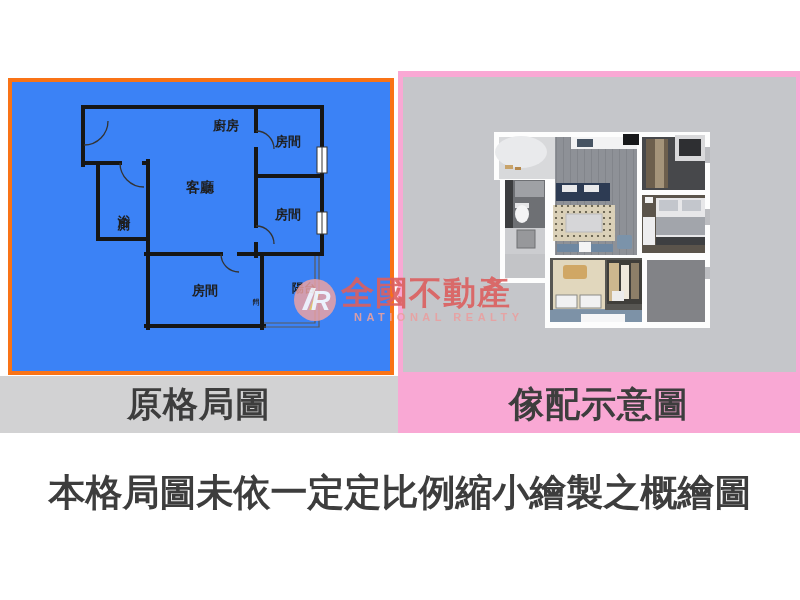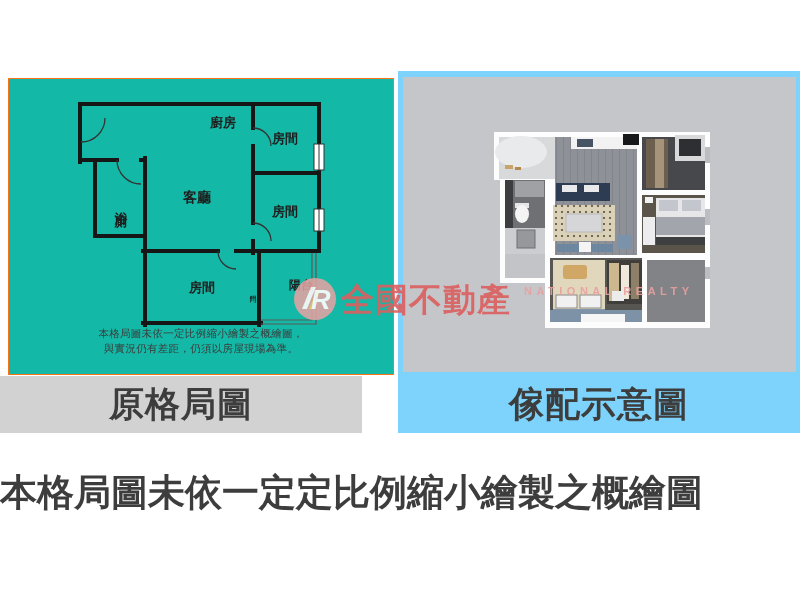--- a/index.html
+++ b/index.html
@@ -3,29 +3,29 @@
 <meta charset="utf-8">
 <style>
   html,body{margin:0;padding:0;background:#ffffff;}
   .stage{
     position:relative;width:800px;height:600px;background:#ffffff;overflow:hidden;
     font-family:"Liberation Sans", sans-serif;
   }
   
   .panel-left{
     position:absolute;left:8px;top:78px;width:386px;height:297px;
-    background:#14b8a6;border:1px solid #f97316;box-sizing:border-box;
+    background:#3b82f6;border:4px solid #f97316;box-sizing:border-box;
   }
   .band-left{
-    position:absolute;left:0;top:376px;width:362px;height:57px;
+    position:absolute;left:0;top:376px;width:398px;height:57px;
     background:#d2d2d3;display:flex;align-items:center;justify-content:center;
   }
   .panel-right-cream{
     position:absolute;left:398px;top:71px;width:402px;height:362px;
-    background:#7dd3fc;
+    background:#f9a8d4;
   }
   .render-bg{
     position:absolute;left:5px;top:6px;width:393px;height:295px;
     background:#c5c6ca;
   }
   .band-right{
     position:absolute;left:0;top:305px;width:402px;height:57px;
     display:flex;align-items:center;justify-content:center;
   }
   .caption{
@@ -43,30 +43,30 @@
   .plan-disclaimer{
     position:absolute;left:0;width:100%;text-align:center;
     font-family:"DejaVu Serif", serif;font-size:10.5px;color:#3a3a3a;
     letter-spacing:0.3px;line-height:1;white-space:nowrap;
   }
   
   .watermark{
     position:absolute;left:292px;top:276px;display:flex;align-items:center;gap:3px;
     z-index:9;opacity:0.9;pointer-events:none;
   }
-  .wm-texts{display:flex;flex-direction:row;align-items:flex-start;}
+  .wm-texts{display:flex;flex-direction:column;align-items:flex-start;}
   .wm-zh{
     font-size:33px;font-weight:700;color:#dc5f5f;letter-spacing:1px;line-height:1;white-space:nowrap;
   }
   .wm-en{
     font-size:11px;font-weight:700;color:#e9a0a0;letter-spacing:4.5px;margin-top:2px;white-space:nowrap;padding-left:13px;
   }
   
   .footer{
-    position:absolute;left:0;top:469px;width:800px;text-align:left;
+    position:absolute;left:0;top:469px;width:800px;text-align:center;
   }
   .footer-line{
     font-size:37px;line-height:48px;font-weight:700;color:#3d3d3d;white-space:nowrap;
   }
 </style>
 </head>
 <body>
 
 <div class="stage">
 
@@ -111,29 +111,27 @@
         <path d="M244,49 A18,18 0 0 1 262,67"></path>
         <path d="M244,144 A18,18 0 0 1 262,162"></path>
         <path d="M209,172 A18,18 0 0 0 227,190"></path>
       </g>
     </svg>
 
     
     <div class="plan-label" style="left:214px;top:37px;font-size:13px;">廚房</div>
     <div class="plan-label" style="left:276px;top:53px;font-size:13px;">房間</div>
     <div class="plan-label vert" style="left:112px;top:124px;font-size:13px;">浴廁</div>
-    <div class="plan-label" style="left:188px;top:111px;font-size:14px;">客廳</div>
+    <div class="plan-label" style="left:188px;top:98px;font-size:14px;">客廳</div>
     <div class="plan-label" style="left:276px;top:126px;font-size:13px;">房間</div>
     <div class="plan-label" style="left:193px;top:202px;font-size:13px;">房間</div>
     <div class="plan-label" style="left:292px;top:200px;font-size:12px;">陽台</div>
     <div class="plan-label vert" style="left:243px;top:211px;font-size:7px;font-weight:400;letter-spacing:0;">鋁門</div>
 
     
-    <div class="plan-disclaimer" style="top:249px;">本格局圖未依一定比例縮小繪製之概繪圖，</div>
-    <div class="plan-disclaimer" style="top:264px;">與實況仍有差距，仍須以房屋現場為準。</div>
   </div>
 
   <div class="band-left">
     <div class="caption">原格局圖</div>
   </div>
 
   <div class="panel-right-cream">
     <div class="render-bg">
       <svg width="393" height="295" viewBox="0 0 393 295">
         <defs>

